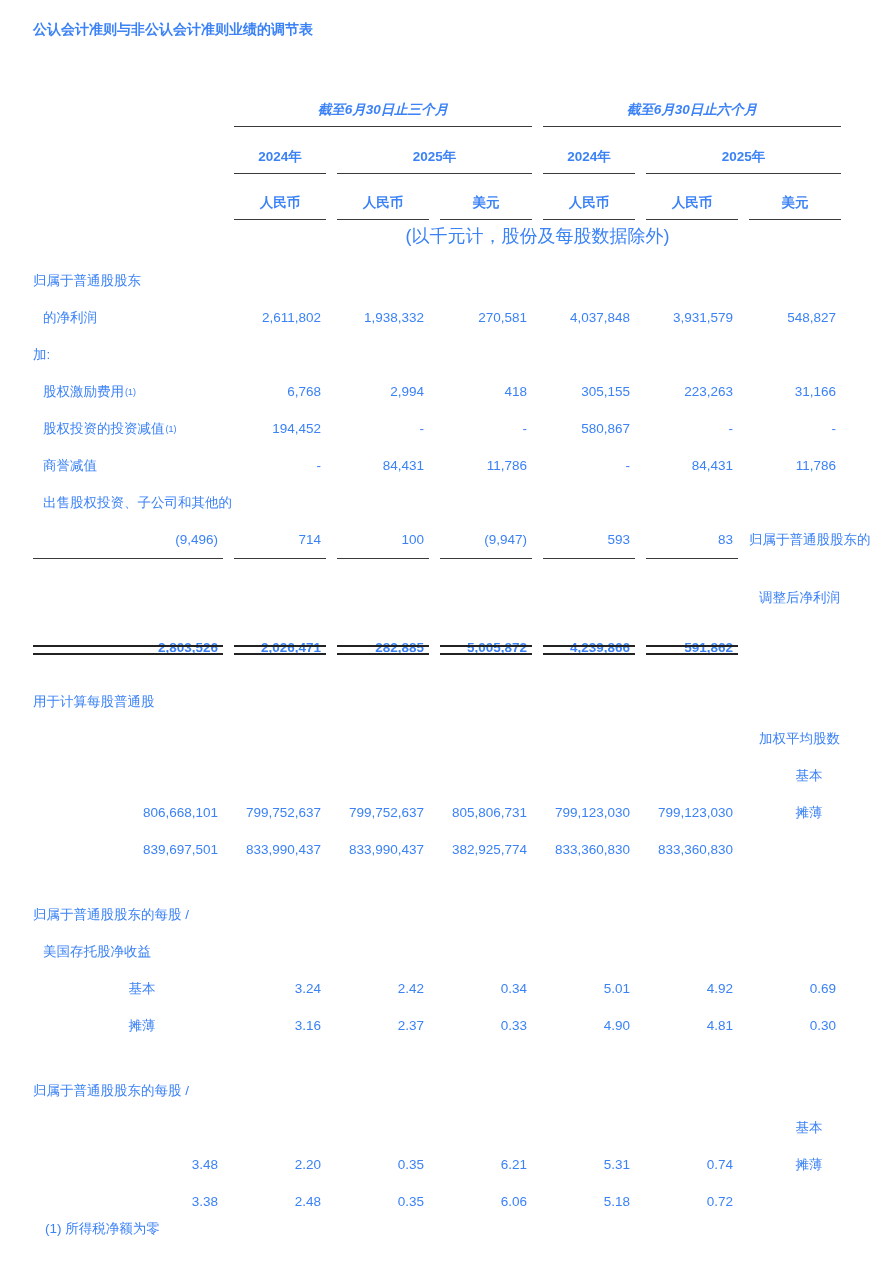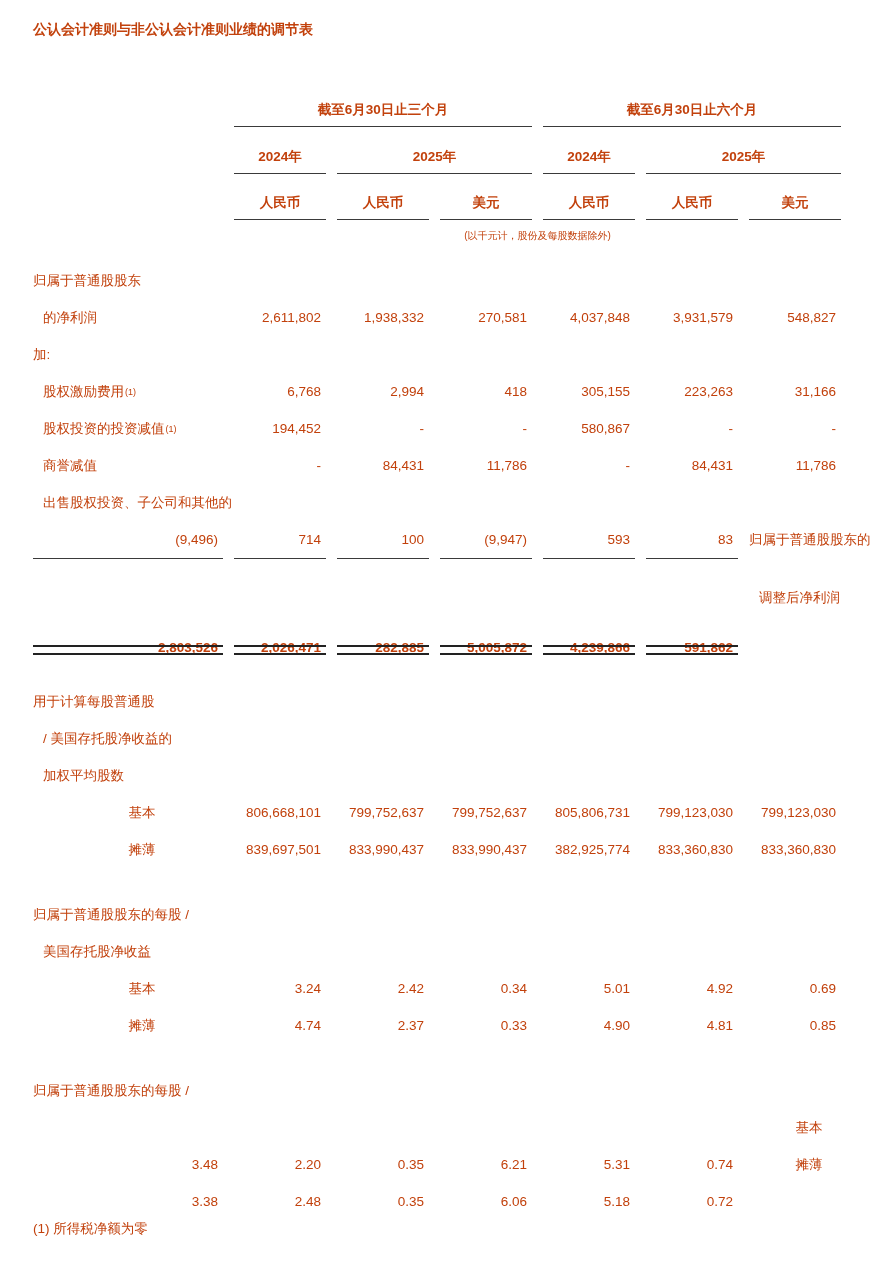--- a/index.html
+++ b/index.html
@@ -1,48 +1,48 @@
 <!DOCTYPE html>
 <html><head>
 <meta charset="utf-8">
 <style>
   html,body{margin:0;padding:0;background:#fff;}
   .page{
     position:relative;width:894px;height:1269px;background:#ffffff;
-    font-family:"Liberation Sans",sans-serif;color:#c2410c;overflow:hidden;
+    font-family:"Liberation Sans",sans-serif;color:#3b82f6;overflow:hidden;
   }
   .title{position:absolute;left:33px;top:21px;font-size:14px;font-weight:bold;}
   .grid{
     position:absolute;left:33px;top:80px;
     display:grid;grid-template-columns:190px repeat(6,92px);column-gap:11px;
   }
   .hcell{display:flex;align-items:flex-end;justify-content:center;
     padding-bottom:7px;font-weight:bold;font-size:13.5px;white-space:nowrap;}
   .h1{height:39px;}.h2{height:39px;}.h3{height:38px;}
   .bordered{border-bottom:1px solid #3a3a3a;}
-  .span3{grid-column:span 3;}
+  .span3{grid-column:span 3;font-style:italic;}
   .span2{grid-column:span 2;}
   .span6{grid-column:span 6;}
   .note-cell{height:32px;display:flex;align-items:center;justify-content:center;
-    font-size:10px;white-space:nowrap;}
+    font-size:18px;white-space:nowrap;}
   .lead{grid-column:1 / -1;height:10px;}
   .spacer{grid-column:1 / -1;height:28px;}
   .cell{height:37px;display:flex;align-items:center;font-size:13.5px;}
   .tall{height:48px;align-items:flex-end;}
   .label-cell{white-space:nowrap;}
   .indent-1{padding-left:10px;}
   .indent-2{padding-left:28px;justify-content:center;}
   .indent-3{padding-left:38px;}
   .vcell{justify-content:flex-end;padding-right:5px;font-variant-numeric:tabular-nums;}
   .rule-single{border-bottom:1px solid #3a3a3a;}
   .rule-double{position:relative;font-weight:bold;}
   .rule-double::after{content:"";position:absolute;left:0;right:0;bottom:0;height:6px;
     border-top:2px solid #222;border-bottom:2px solid #222;}
   sup{font-size:9px;line-height:0;margin-left:1px;}
-  .footnote{position:absolute;left:33px;top:1220px;font-size:13.5px;}
+  .footnote{position:absolute;left:45px;top:1220px;font-size:13.5px;}
 </style>
 </head>
 <body>
 
 <div class="page">
   <div class="title">公认会计准则与非公认会计准则业绩的调节表</div>
 
   <div class="grid" id="table-grid">
 
     <div class="hcell h1"></div>
@@ -160,23 +160,20 @@
       <div class="spacer"></div>
       <div class="cell label-cell indent-0">
         <span>用于计算每股普通股</span>
       </div>
       <div class="cell vcell"></div>
       <div class="cell vcell"></div>
       <div class="cell vcell"></div>
       <div class="cell vcell"></div>
       <div class="cell vcell"></div>
       <div class="cell vcell"></div>
-      <div class="cell label-cell indent-1">
-        <span>/ 美国存托股净收益的</span>
-      </div>
       <div class="cell vcell"></div>
       <div class="cell vcell"></div>
       <div class="cell vcell"></div>
       <div class="cell vcell"></div>
       <div class="cell vcell"></div>
       <div class="cell vcell"></div>
       <div class="cell label-cell indent-1">
         <span>加权平均股数</span>
       </div>
       <div class="cell vcell"></div>
@@ -227,26 +224,26 @@
       </div>
       <div class="cell vcell">3.24</div>
       <div class="cell vcell">2.42</div>
       <div class="cell vcell">0.34</div>
       <div class="cell vcell">5.01</div>
       <div class="cell vcell">4.92</div>
       <div class="cell vcell">0.69</div>
       <div class="cell label-cell indent-2">
         <span>摊薄</span>
       </div>
-      <div class="cell vcell">4.74</div>
+      <div class="cell vcell">3.16</div>
       <div class="cell vcell">2.37</div>
       <div class="cell vcell">0.33</div>
       <div class="cell vcell">4.90</div>
       <div class="cell vcell">4.81</div>
-      <div class="cell vcell">0.85</div>
+      <div class="cell vcell">0.30</div>
       <div class="spacer"></div>
       <div class="cell label-cell indent-0">
         <span>归属于普通股股东的每股 /</span>
       </div>
       <div class="cell vcell"></div>
       <div class="cell vcell"></div>
       <div class="cell vcell"></div>
       <div class="cell vcell"></div>
       <div class="cell vcell"></div>
       <div class="cell vcell"></div>

